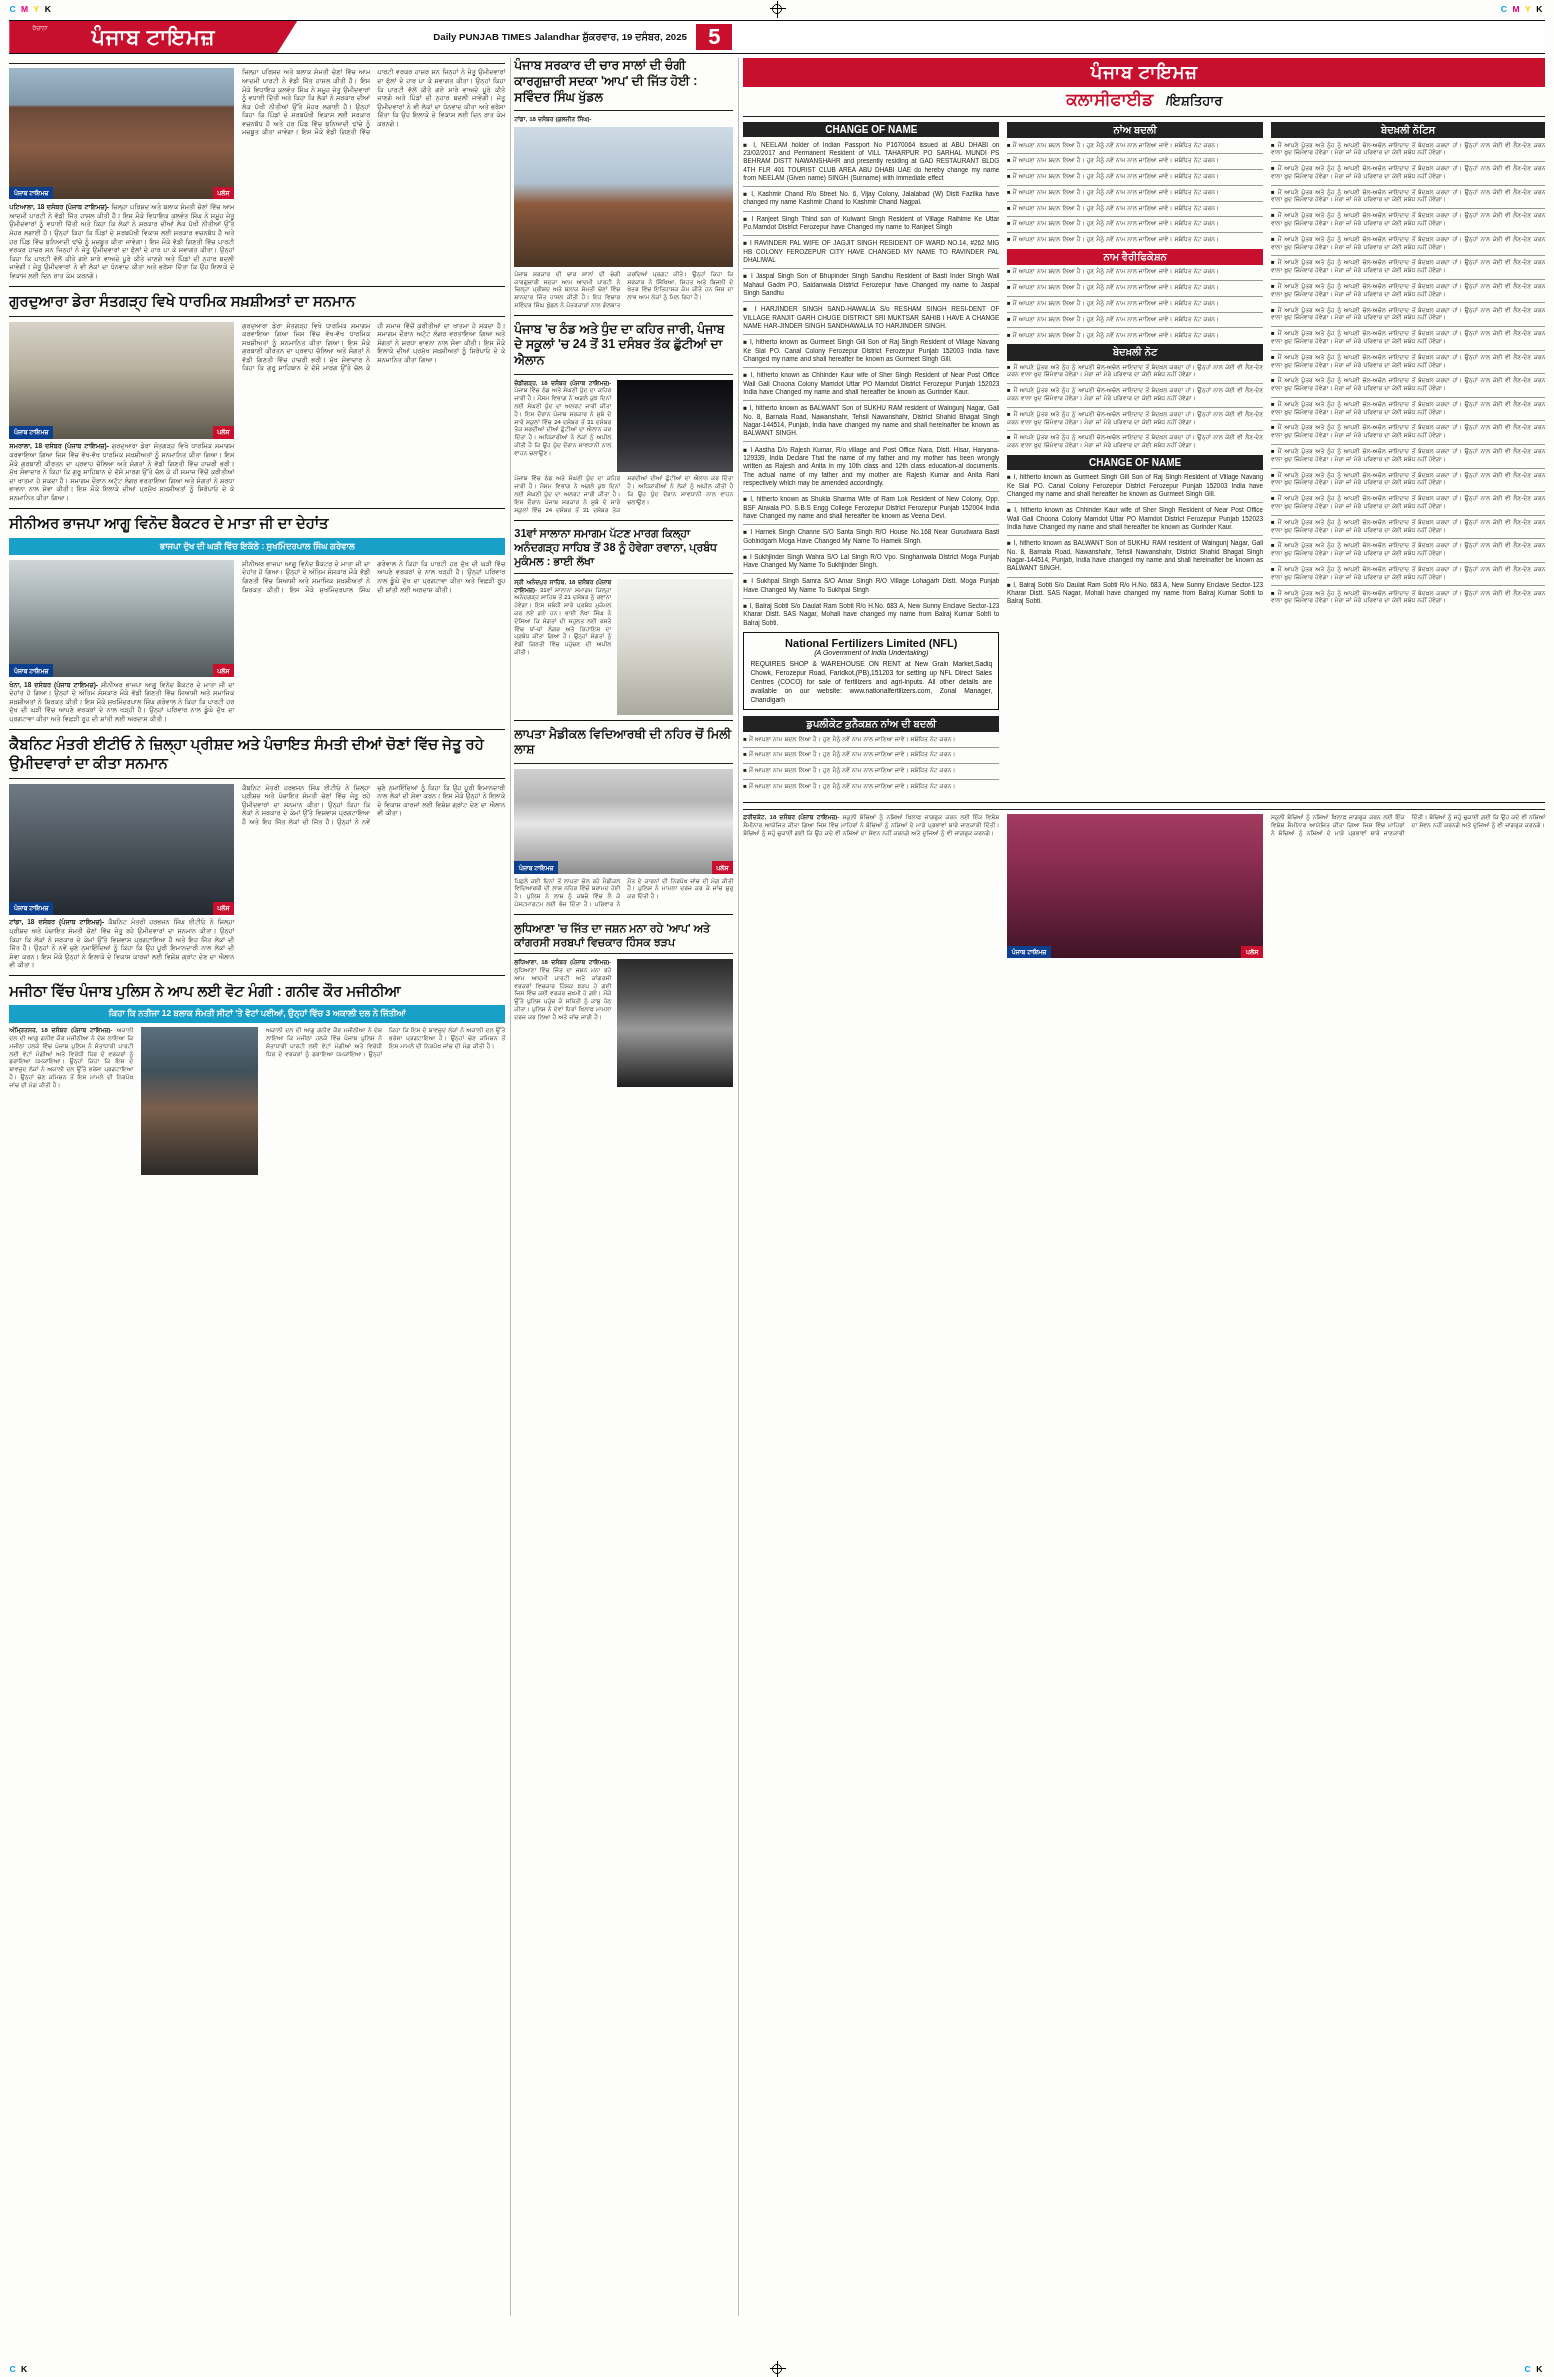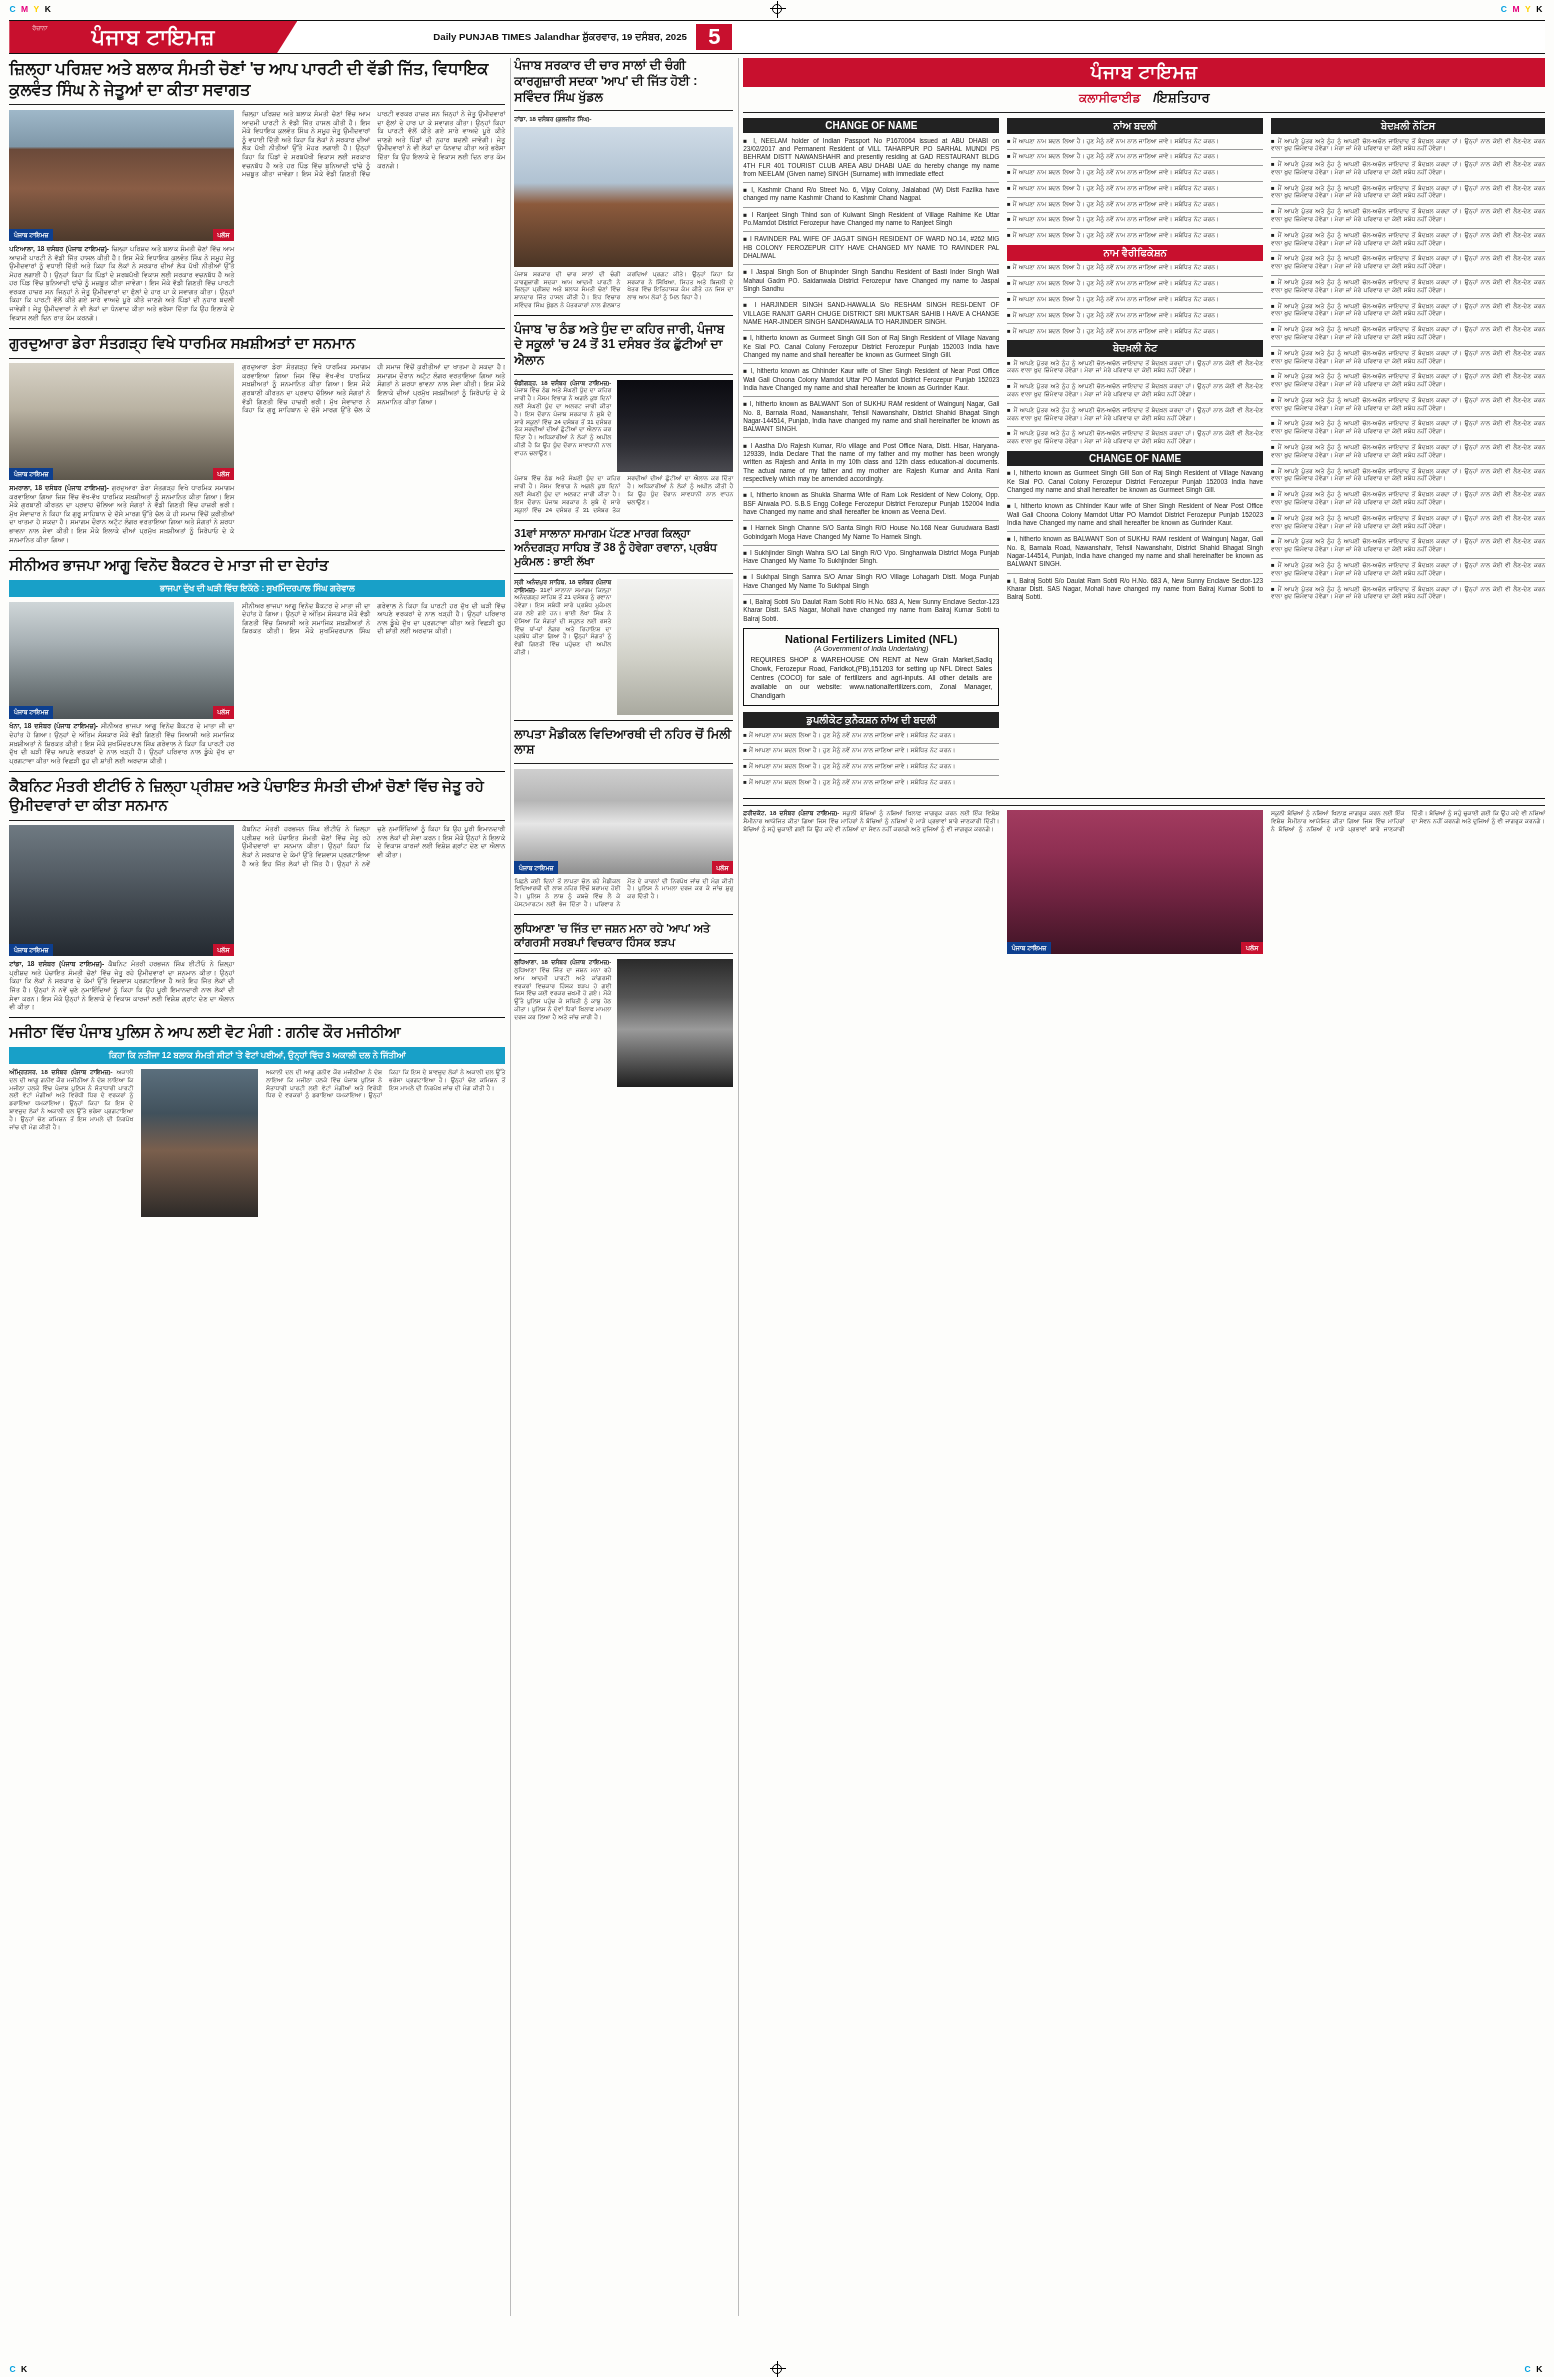--- a/index.html
+++ b/index.html
@@ -158,21 +158,21 @@
 
   
   .cls-head {
     background:#c8102e; color:#fff; font-weight:bold; text-align:center;
     font-size:18px; padding:3.9px 0; letter-spacing:0.8px;
   }
   .cls-sub {
     display:flex; align-items:baseline; justify-content:center; gap:12.4px;
     padding:3.1px 0 1.6px;
   }
-  .cls-sub .a { font-size:12px; font-weight:bold; color:#c8102e; }
+  .cls-sub .a { font-size:17px; font-weight:bold; color:#c8102e; }
   .cls-sub .b { font-size:13.2px; font-weight:bold; color:#111; }
 
   .boxhead {
     background:#222; color:#fff; text-align:center; font-weight:bold;
     font-size:10px; padding:2.3px 0; margin-bottom:3.1px;
   }
   .boxhead.red { background:#c8102e; }
 
   .notice { font-size:5.9px; line-height:1.28; text-align:justify; margin-bottom:3.9px; }
   .notice .bull { font-weight:bold; }
@@ -212,21 +212,20 @@
   </div>
 
   <div class="content">
 
     <div class="vline" style="left:501px;height:2258px;"></div>
     <div class="vline" style="left:729px;height:2258px;"></div>
 
     <div class="col-left">
 
       <div>
-        <div class="hl hl-xl">ਜ਼ਿਲ੍ਹਾ ਪਰਿਸ਼ਦ ਅਤੇ ਬਲਾਕ ਸੰਮਤੀ ਚੋਣਾਂ 'ਚ ਆਪ ਪਾਰਟੀ ਦੀ ਵੱਡੀ ਜਿੱਤ, ਵਿਧਾਇਕ ਕੁਲਵੰਤ ਸਿੰਘ ਨੇ ਜੇਤੂਆਂ ਦਾ ਕੀਤਾ ਸਵਾਗਤ</div>
         <div class="rule"></div>
         <div style="display:flex;gap:7.8px;">
           <div style="width:225px;">
             <div class="photo ph-group1" style="height:131px;">
               <div class="cap">
                 <span class="pt-logo">ਪੰਜਾਬ ਟਾਇਮਜ਼</span>
                 <span class="fill"></span>
                 <span class="pt-right">ਪਲੱਸ</span>
               </div>
             </div>

